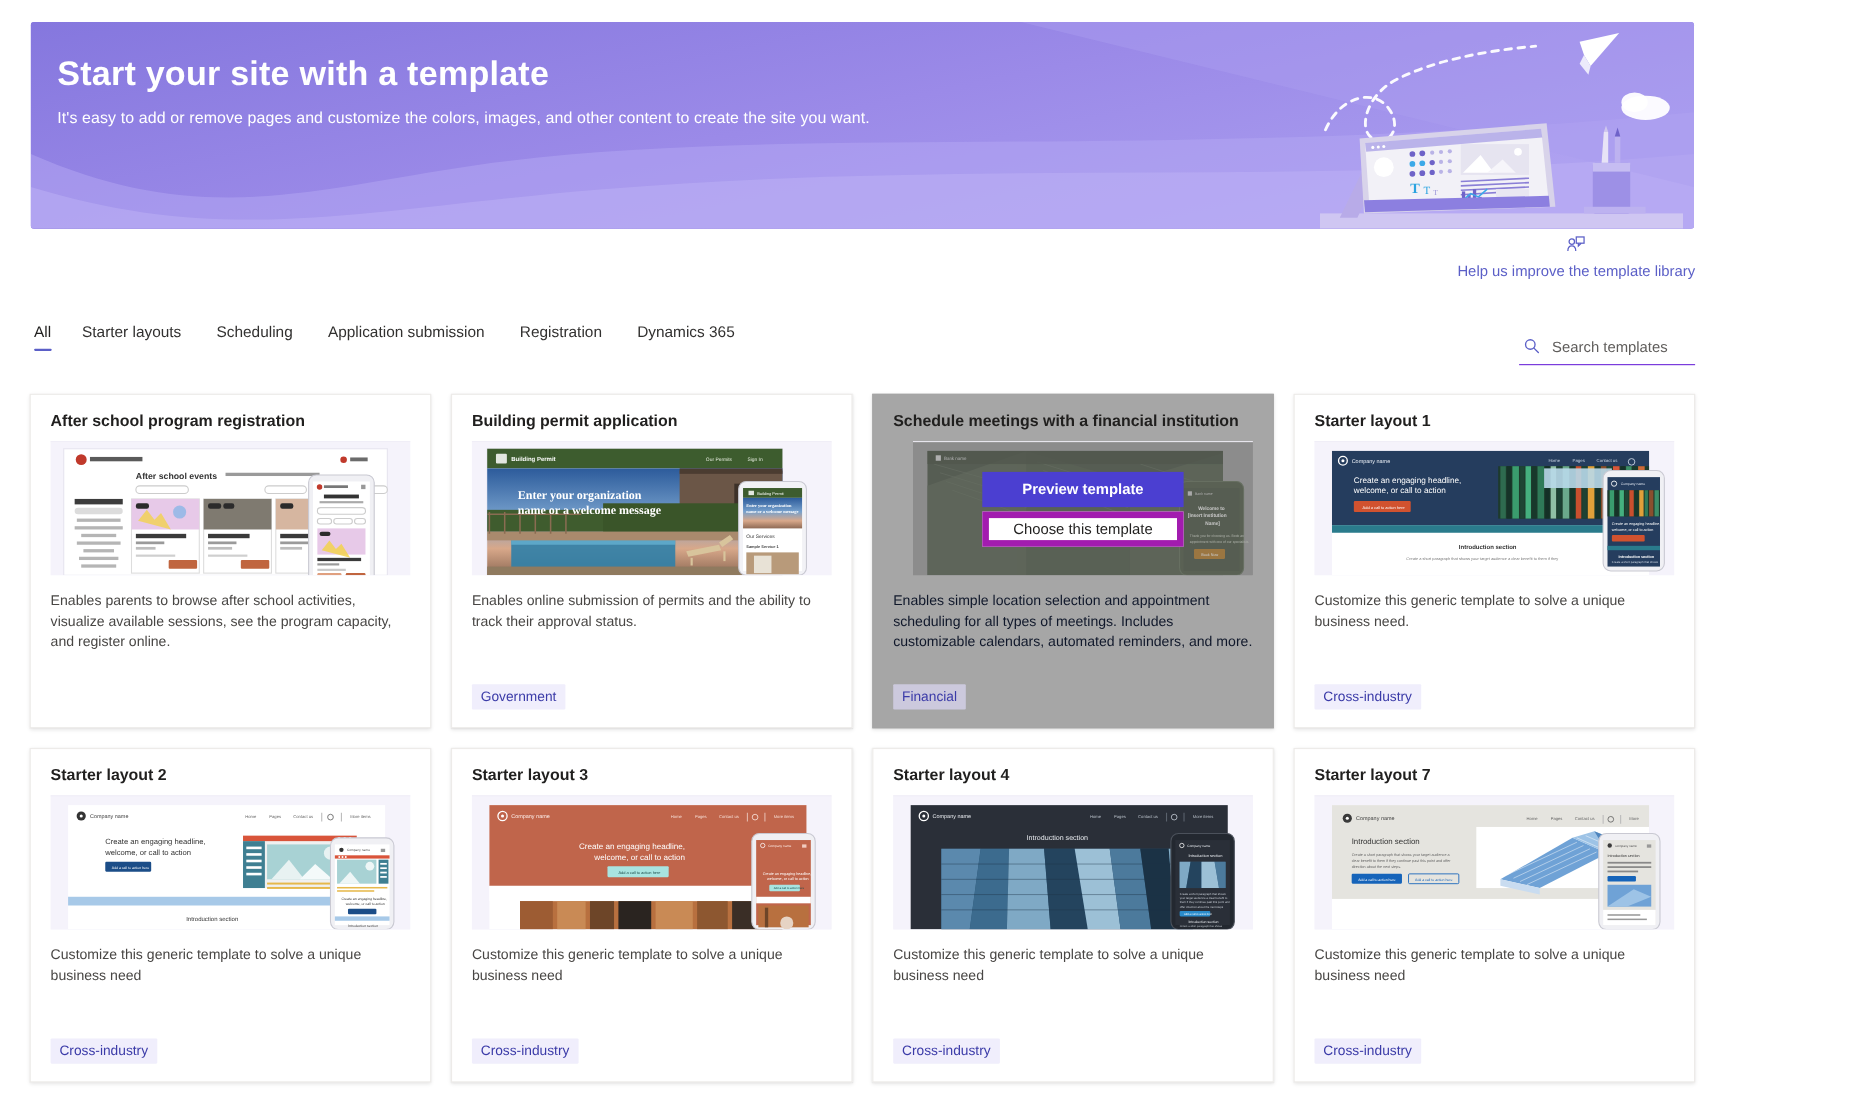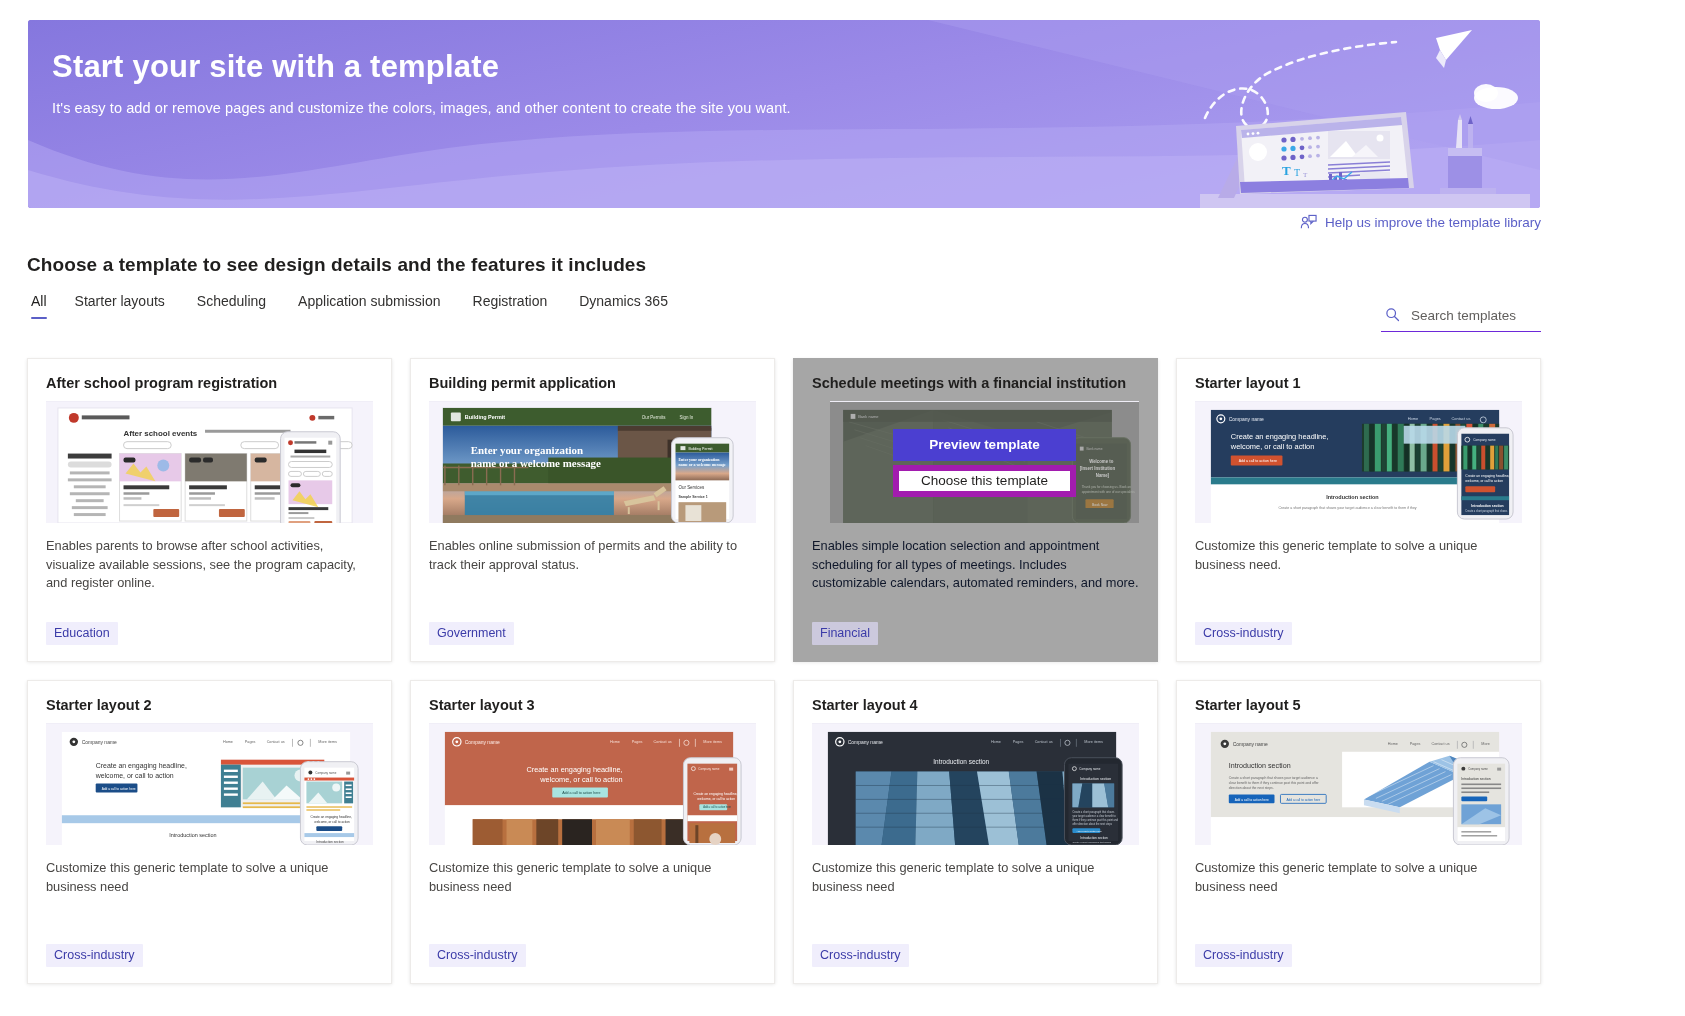--- a/index.html
+++ b/index.html
@@ -30,21 +30,21 @@
   }
   .hero-sub {
     font-size: 14.5px; color: #ffffff; margin: 0; font-weight: 400;
     letter-spacing: 0.1px;
   }
   .hero-art { position: absolute; right: 10px; bottom: 0; width: 330px; height: 180px; z-index: 3; }
 
   
   .help-row {
     position: absolute; right: 144px; top: 214px;
-    display: flex; align-items: center; gap: 8px;
+    display: flex; align-items: center; gap: 8px; flex-direction: column;
   }
   .help-icon { width: 17px; height: 17px; display: block; }
   .help-link {
     font-size: 13.5px; color: #5b5fc7; text-decoration: none; cursor: pointer;
   }
 
   
   .section-title {
     position: absolute; left: 27px; top: 254px;
     font-size: 19px; font-weight: bold; color: #201f1e;
@@ -275,21 +275,20 @@
   <div class="help-row">
     <svg class="help-icon" viewBox="0 0 18 18">
       <circle cx="5.2" cy="6" r="2.6" fill="none" stroke="#5b5fc7" stroke-width="1.2"></circle>
       <path d="M1.4 15 C1.4 11.6 3.2 10 5.2 10 C7.2 10 9 11.6 9 15" fill="none" stroke="#5b5fc7" stroke-width="1.2"></path>
       <rect x="9.5" y="1.5" width="7.5" height="6" fill="none" stroke="#5b5fc7" stroke-width="1.2"></rect>
       <path d="M11.5 7.5 L11.5 10.2 L14.2 7.5" fill="none" stroke="#5b5fc7" stroke-width="1.2"></path>
     </svg>
     <a class="help-link" href="#">Help us improve the template library</a>
   </div>
 
-  <div class="section-title">Choose a template to see design details and the features it includes</div>
 
   <div class="tabs">
     <button class="tab active">All</button>
     <button class="tab">Starter layouts</button>
     <button class="tab">Scheduling</button>
     <button class="tab">Application submission</button>
     <button class="tab">Registration</button>
     <button class="tab">Dynamics 365</button>
   </div>
 
@@ -383,23 +382,20 @@
           <path d="M248 99 l7 -9 l6 8 l5 -5 l8 13 z" fill="#f2d24e" opacity="0.85"></path>
           <rect x="246" y="82" width="10" height="4" rx="2" fill="#2b2b2b"></rect>
           <rect x="244" y="106" width="40" height="3" fill="#3a3a3a"></rect>
           <rect x="244" y="111" width="20" height="2" fill="#9a9a9a"></rect>
           <rect x="244" y="116" width="26" height="2" fill="#c9c9c9"></rect>
           <rect x="244" y="120" width="22" height="5" rx="1" fill="#e0a07f"></rect>
           <rect x="270" y="120" width="18" height="5" rx="1" fill="#c0653f"></rect>
         </svg>
       </div>
       <div class="card-desc">Enables parents to browse after school activities, visualize available sessions, see the program capacity, and register online.</div>
-      <div class="card-tagrow">
-        <span class="chip">Education</span>
-      </div>
     </div>
 
     <div class="card">
       <div class="card-title">Building permit application</div>
       <div class="card-thumb">
         <svg class="thumb-svg" viewBox="0 0 329 122" preserveAspectRatio="none">
           <rect width="329" height="122" fill="#f5f3fb"></rect>
           <rect x="14" y="6" width="270" height="116" fill="#ffffff" stroke="#e6e4ef"></rect>
 
           <rect x="14" y="6" width="270" height="18" fill="#3d5c2e"></rect>
@@ -803,21 +799,21 @@
           <text x="262" y="120" font-size="2.4" fill="#c3c9d1" font-family="'Liberation Sans',sans-serif">Create a short paragraph that shows</text>
         </svg>
       </div>
       <div class="card-desc">Customize this generic template to solve a unique business need</div>
       <div class="card-tagrow">
         <span class="chip">Cross-industry</span>
       </div>
     </div>
 
     <div class="card">
-      <div class="card-title">Starter layout 5</div>
+      <div class="card-title">Starter layout 7</div>
       <div class="card-thumb">
         <svg class="thumb-svg" viewBox="0 0 329 122" preserveAspectRatio="none">
           <rect width="329" height="122" fill="#f5f3fb"></rect>
           <rect x="16" y="8" width="290" height="114" fill="#ffffff"></rect>
           <rect x="16" y="8" width="290" height="86" fill="#e5e4df"></rect>
           <circle cx="30" cy="20" r="4.2" fill="#3a3a3a"></circle>
           <circle cx="30" cy="20" r="1.4" fill="#fff"></circle>
           <text x="38" y="22" font-size="5" fill="#444" font-family="'Liberation Sans',sans-serif">Company name</text>
           <text x="194" y="21.5" font-size="3.8" fill="#666" font-family="'Liberation Sans',sans-serif">Home</text>
           <text x="216" y="21.5" font-size="3.8" fill="#666" font-family="'Liberation Sans',sans-serif">Pages</text>

